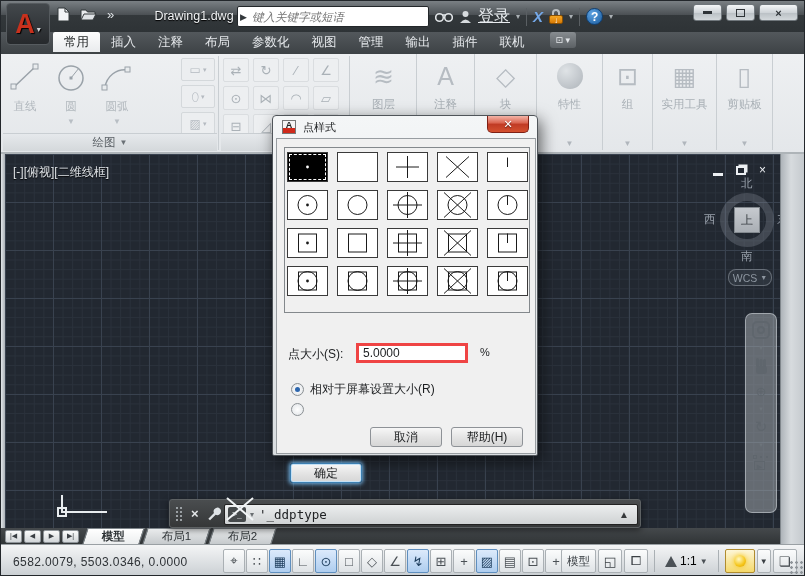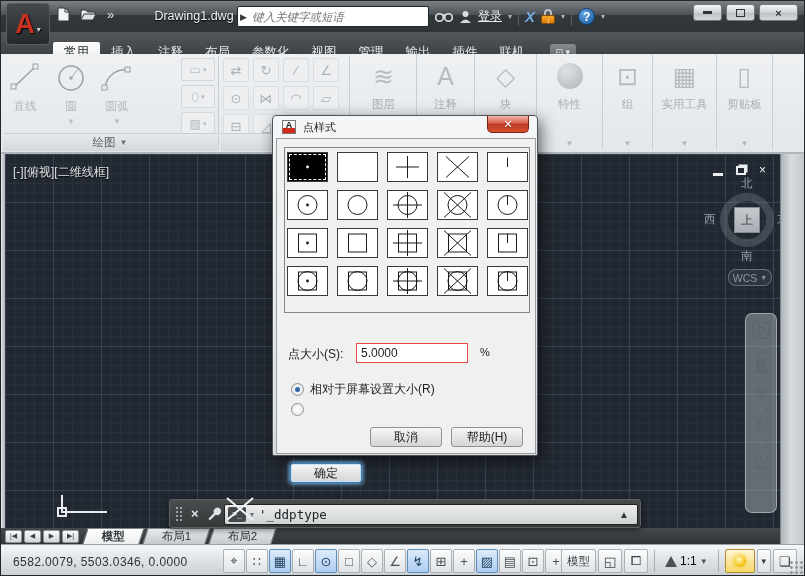--- a/index.html
+++ b/index.html
@@ -21,38 +21,38 @@
   .doc-title{position:absolute;left:138px;top:8px;width:110px;text-align:center;color:#f2f4f6;
     text-shadow:0 1px 1px #000;font-size:12.5px;}
   .search{position:absolute;left:236px;top:5px;width:192px;height:21px;background:#fff;
     border:1px solid #23272a;border-radius:2px;display:flex;align-items:center;}
   .search .caretL{color:#33383b;font-size:9px;margin:0 3px 0 2px;}
   .search input{border:0;outline:0;flex:1;font-style:italic;color:#8b9094;font-size:11.5px;
     font-family:"Liberation Sans",sans-serif;background:transparent;min-width:0;}
   .tbicons{position:absolute;left:434px;top:4px;height:23px;display:flex;align-items:center;gap:6px;color:#dfe3e6;}
   .tbicons .sep{width:1px;height:18px;background:#1e2225;border-right:1px solid #5a5f63;}
   .tbicons .dd{font-size:8px;color:#aab0b4;}
-  .signin{font-size:12px;color:#e8ecef;text-decoration:underline;}
+  .signin{font-size:16px;color:#e8ecef;text-decoration:underline;}
   .xchg{color:#74a8e8;font-weight:bold;font-size:15px;font-style:italic;}
   .helpbtn{width:17px;height:17px;border-radius:50%;background:radial-gradient(circle at 35% 30%,#5ea3e2,#1b5c9e);
     color:#fff;font-weight:bold;text-align:center;line-height:17px;font-size:12px;border:1px solid #0f3f72;}
   .lockic{position:relative;width:14px;height:15px;}
   .lockic .sh{position:absolute;left:3px;top:0;width:8px;height:8px;border:2px solid #b9bec2;border-bottom:0;border-radius:5px 5px 0 0;}
   .lockic .bd{position:absolute;left:0;top:6px;width:14px;height:9px;background:linear-gradient(#f5a623,#d97b06);border:1px solid #8a5104;border-radius:2px;color:#fff;font-size:8px;line-height:9px;text-align:center;}
   .winbtns{position:absolute;right:8px;top:3px;display:flex;gap:4px;}
   .winbtn{width:29px;height:17px;border:1px solid #70777c;border-radius:3px;
     background:linear-gradient(#f4f6f8,#cfd4d8 50%,#b9bfc4 51%,#d3d8db);
     display:flex;align-items:center;justify-content:center;color:#2e3337;font-size:11px;font-weight:bold;}
   .winbtn.close{width:39px;}
   .glyph-min{display:block;width:9px;height:3px;background:#2e3337;}
   .glyph-res{display:block;width:9px;height:8px;border:1.5px solid #2e3337;}
 
   
   .rtabs{position:absolute;left:0;top:31px;width:805px;height:30px;
-    background:linear-gradient(#53585c,#3b4043 80%,#34393c);display:flex;align-items:flex-end;padding-left:52px;}
+    background:linear-gradient(#53585c,#3b4043 80%,#34393c);display:flex;align-items:flex-start;padding-left:52px;}
   .rtab{height:20px;line-height:20px;padding:0 11px;color:#e6e9ec;font-size:12.5px;}
   .rtab.active{background:linear-gradient(#fdfdfd,#e9ebed);color:#242829;border-radius:2px 2px 0 0;}
   .rtab-ovf{margin-left:14px;height:16px;margin-bottom:2px;padding:0 6px;border-radius:3px;
     background:linear-gradient(#878c90,#5c6165);color:#e3e6e9;font-size:9px;line-height:16px;}
 
   
   .ribbon{position:absolute;left:0;top:53px;width:805px;height:100px;
     background:linear-gradient(#eef0f2,#e4e7ea);border-bottom:2px solid #aeb4b8;}
   .rdiv{position:absolute;top:2px;width:1px;height:94px;background:#c9ced2;}
   .dtools{position:absolute;left:4px;top:3px;display:flex;gap:6px;}
@@ -180,21 +180,21 @@
   .dlg-close{position:absolute;right:8px;top:0;width:42px;height:17px;border:1px solid #7e2015;border-top:0;
     border-radius:0 0 5px 5px;background:linear-gradient(#f3b3a7,#d9614c 45%,#bf3a24 50%,#d4502f);
     color:#fff;font-weight:bold;font-size:11px;display:flex;align-items:center;justify-content:center;text-shadow:0 1px 1px #5f150a;}
   .dlg-body{position:absolute;left:3px;top:22px;width:260px;height:316px;background:#f0f0f0;border:1px solid #989da1;}
   .pgrid-box{position:absolute;left:7px;top:8px;width:246px;height:166px;border:1px solid #83888c;}
   .pgrid{position:absolute;left:2px;top:4px;display:grid;grid-template-columns:repeat(5,41px);grid-auto-rows:30px;column-gap:9px;row-gap:8px;}
   .pcell{width:41px;height:30px;background:#fff;border:1px solid #3a3a3a;position:relative;}
   .pcell.sel{background:#000;outline:1px dashed #fff;outline-offset:-3px;}
   .sizerow{position:absolute;left:0;top:204px;width:100%;height:22px;}
   .sizerow .lb{position:absolute;left:11px;top:3px;font-size:12px;color:#1c1e20;}
-  .sizerow input{position:absolute;left:79px;top:0;width:112px;height:20px;border:1px solid #ef4444;
+  .sizerow input{position:absolute;left:79px;top:0;width:112px;height:20px;border:3px solid #ef4444;
     font-size:12px;padding:0 4px;font-family:"Liberation Sans",sans-serif;color:#1c1e20;background:#fff;}
   .sizerow .un{position:absolute;left:203px;top:3px;font-size:11px;color:#1c1e20;}
   .radios{position:absolute;left:14px;top:240px;}
   .radio{display:flex;align-items:center;height:20px;gap:6px;font-size:12px;color:#1c1e20;}
   .rdot{width:13px;height:13px;border-radius:50%;border:1px solid #8b9094;background:radial-gradient(#fff,#dfe3e6);position:relative;}
   .radio.checked .rdot:after{content:"";position:absolute;left:3px;top:3px;width:5px;height:5px;border-radius:50%;background:#2d66ad;}
   .dlg-btns{position:absolute;left:0;top:288px;width:100%;height:22px;}
   .dbtn{position:absolute;top:0;height:20px;border:1px solid #8e9297;border-radius:3px;
     background:linear-gradient(#f7f7f7,#e3e3e3 55%,#d6d6d6);font-size:12px;color:#1c1e20;
     display:flex;align-items:center;justify-content:center;}

